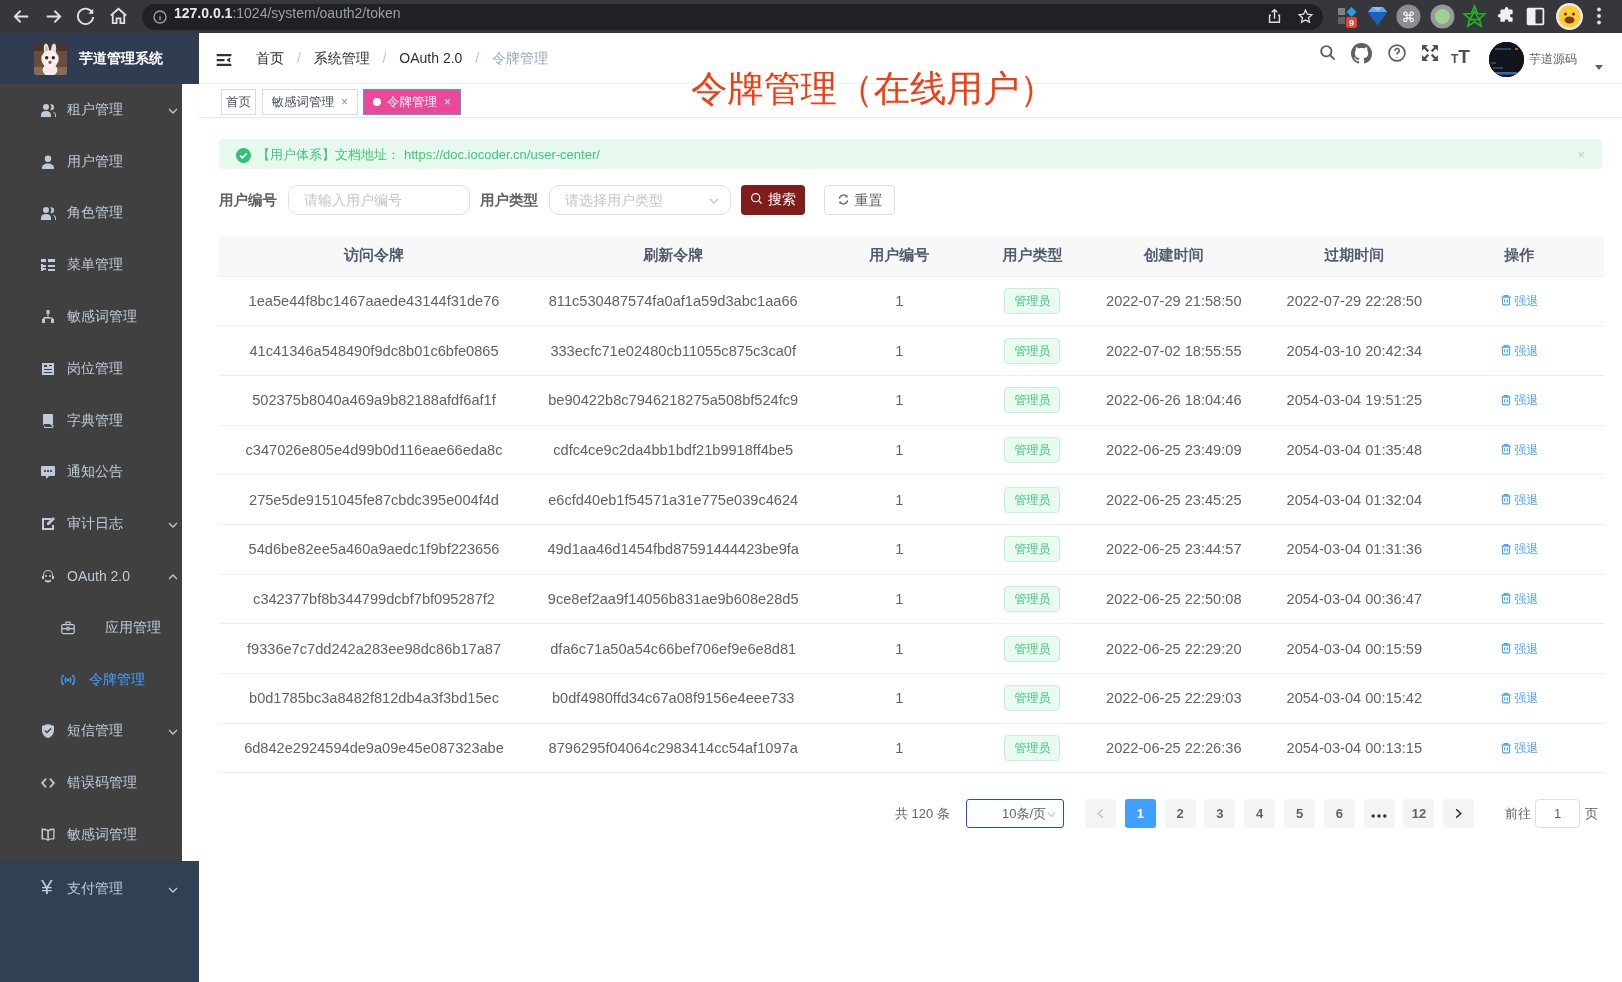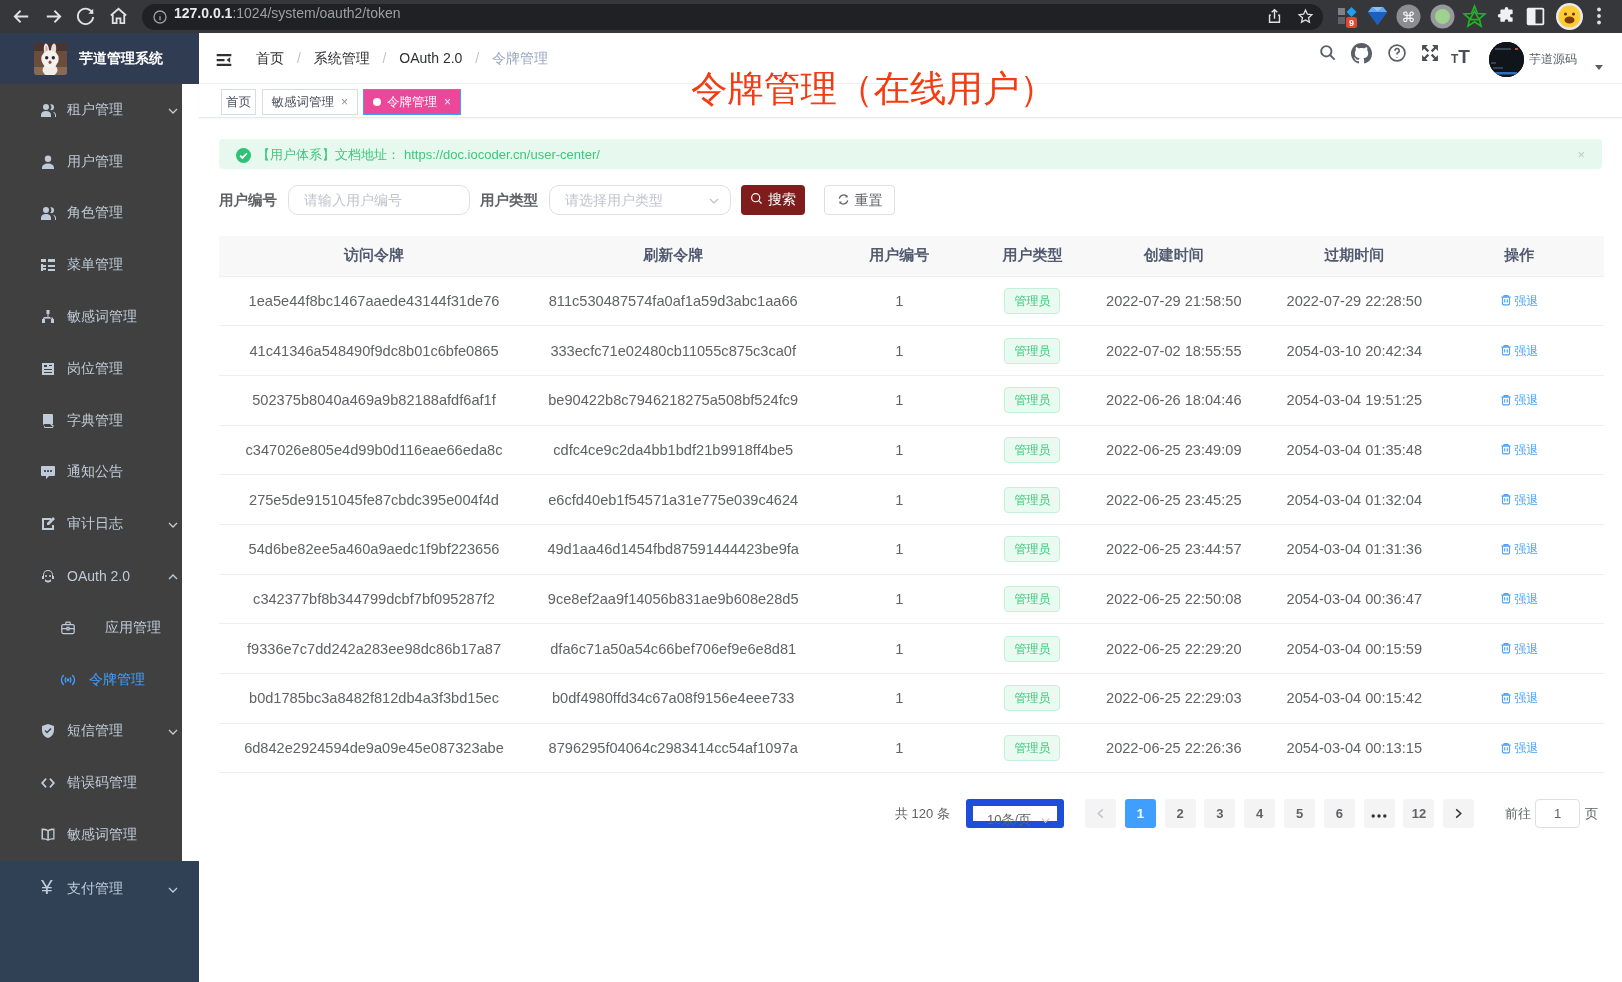--- a/index.html
+++ b/index.html
@@ -530,21 +530,21 @@
                 <path d="M4.7 5.2v3.2M7.3 5.2v3.2"></path>
               </svg>强退</span></td>
           <td></td>
         </tr>
       </tbody>
 </table>
 </div>
 
 <div id="pager">
   <span style="position:absolute;left:895px;line-height:29px">共 120 条</span>
-  <span style="position:absolute;left:966px;width:98px;height:29px;border:7px solid #1d4ed8;border-radius:3px;line-height:27px;padding-left:14px;color:#606266">10条/页
+  <span style="position:absolute;left:966px;width:98px;height:29px;border:1px solid #1d4ed8;border-radius:3px;line-height:27px;padding-left:35px;color:#606266">10条/页
     <svg style="position:absolute;right:6px;top:9px" width="11" height="11" viewBox="0 0 12 12" fill="none" stroke="#c0c4cc" stroke-width="1.4">
         <path d="M2 4l4 4 4-4"></path>
       </svg>
   </span>
   <span class="pbtn" style="left:1085px"><svg style="margin-top:9px" width="11" height="11" viewBox="0 0 12 12" fill="none" stroke="#c0c4cc" stroke-width="1.6">
         <path d="M8.5 1.5L3.5 6l5 4.5"></path>
       </svg></span>
   <span class="pbtn on" style="left:1124.8px">1</span>
   <span class="pbtn" style="left:1164.6px">2</span>
   <span class="pbtn" style="left:1204.4px">3</span>

